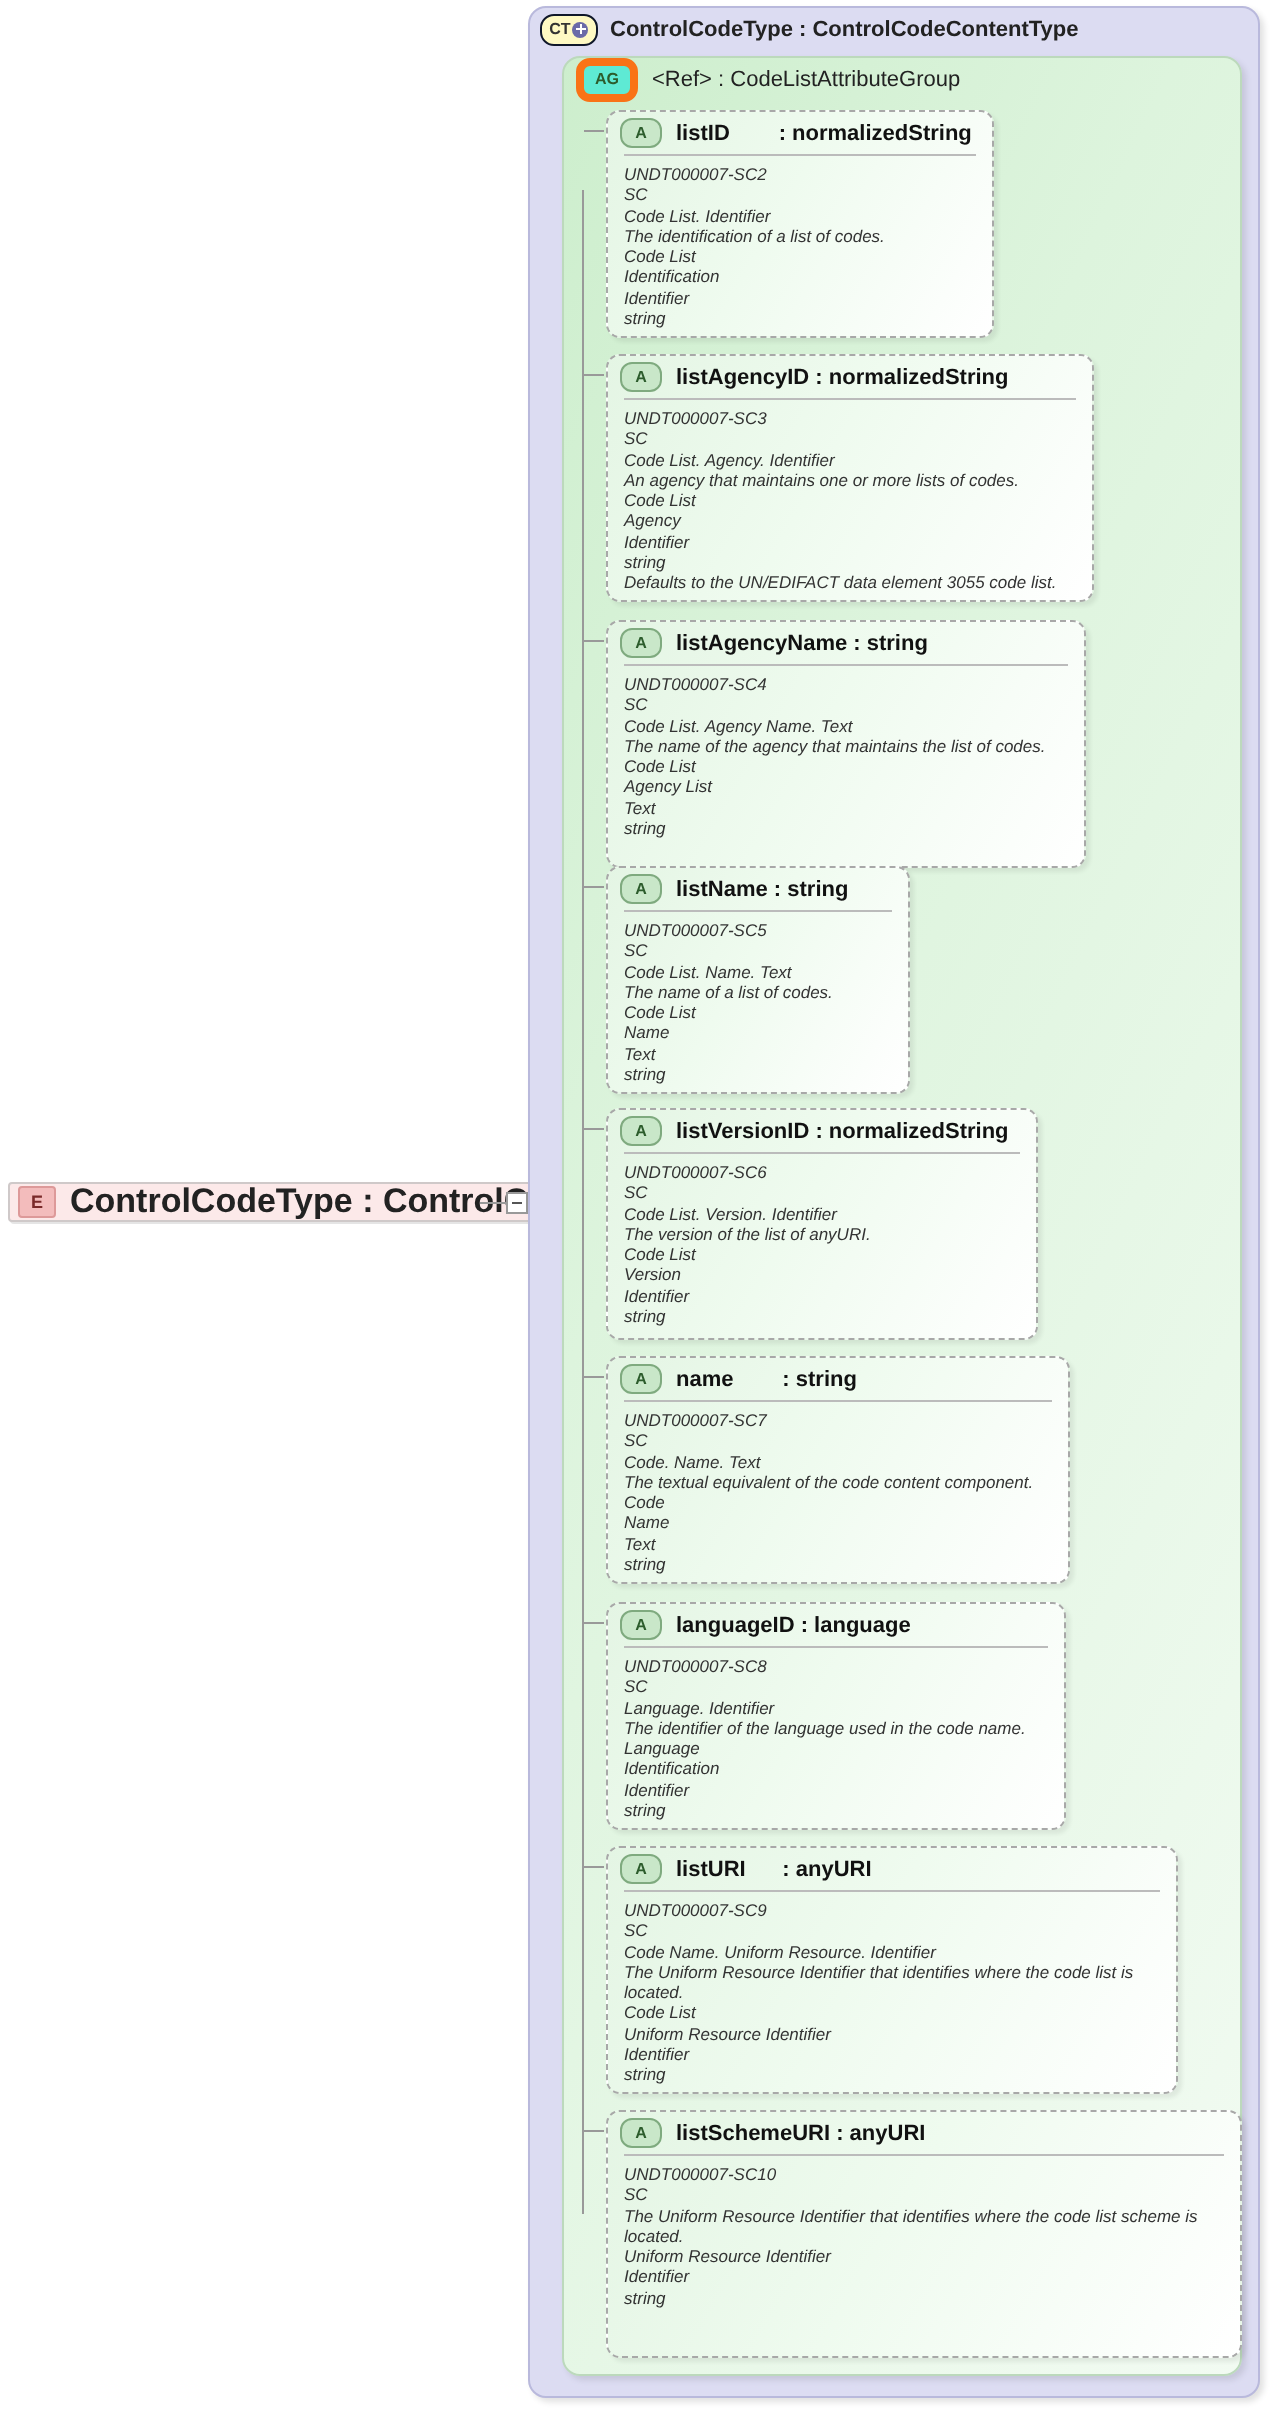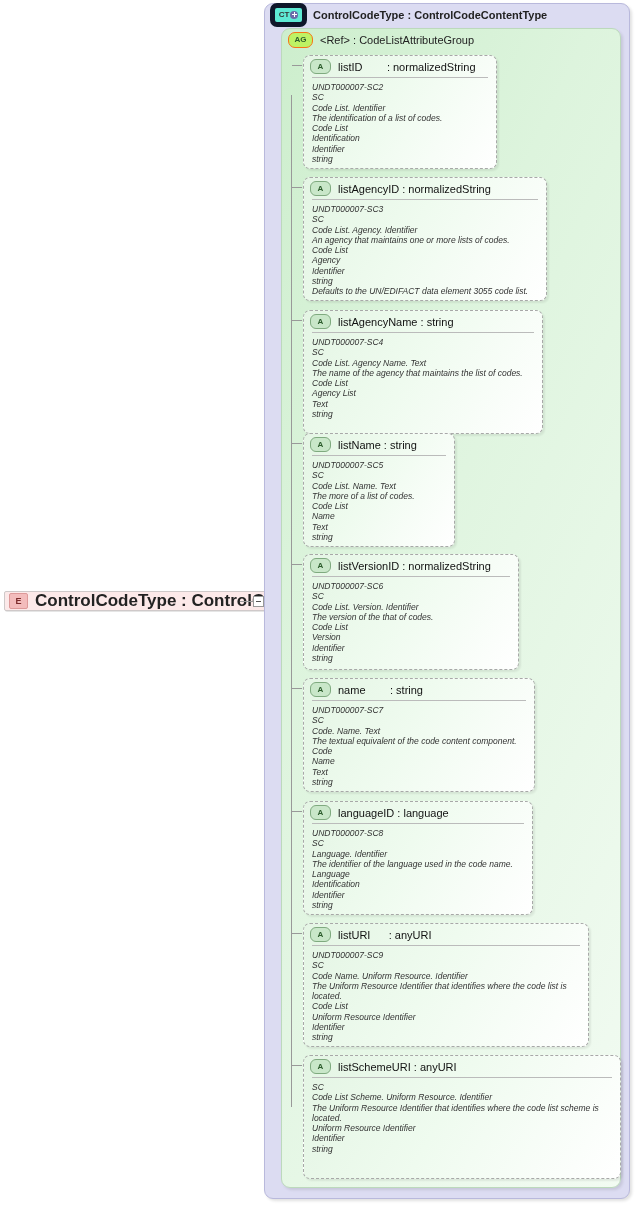--- a/index.html
+++ b/index.html
@@ -23,48 +23,48 @@
              border:1px solid #999;background:#fff;box-sizing:border-box;}
   .minus-box:before{content:"";position:absolute;left:2px;top:4px;width:5px;height:1px;background:#555;}
   .conn-h2{position:absolute;left:264px;top:601px;width:28px;height:1px;background:#999;}
   .conn-v{position:absolute;left:291px;top:95px;width:1px;height:1012px;background:#999;}
 
   
   .ct-box{position:absolute;left:264px;top:3px;width:366px;height:1196px;
           background:#dcdcf2;border:1px solid #b9b9dc;border-radius:9px;
           box-sizing:border-box;box-shadow:2px 2px 3px rgba(0,0,0,.12);}
   .ct-head{position:absolute;left:270px;top:6px;display:flex;align-items:center;height:17px;}
-  .icon-ct{width:27px;height:14px;border:5px solid #0f172a;background:#5eead4;border-radius:7px;
+  .icon-ct{width:27px;height:14px;border:1px solid #0f172a;background:#fef9c3;border-radius:7px;
            display:flex;align-items:center;justify-content:center;gap:1px;
            font-size:8px;font-weight:bold;color:#333;margin-right:6px;}
   .plus-c{width:8px;height:8px;border-radius:50%;background:#6a6aa8;position:relative;display:inline-block;}
   .plus-c:before{content:"";position:absolute;left:1.5px;top:3.5px;width:5px;height:1px;background:#fff;}
   .plus-c:after{content:"";position:absolute;left:3.5px;top:1.5px;width:1px;height:5px;background:#fff;}
   .ct-title{font-size:11px;font-weight:bold;color:#222;white-space:nowrap;text-align:center;}
 
   
   .ag-box{position:absolute;left:281px;top:28px;width:340px;height:1160px;
           background:linear-gradient(115deg,#cdeecd 0%, #ddf4dd 35%, #f2fbf2 100%);
           border:1px solid #bcd9bc;border-radius:9px;box-sizing:border-box;
           box-shadow:2px 2px 3px rgba(0,0,0,.10);}
   .ag-head{position:absolute;left:288px;top:31px;display:flex;align-items:center;height:17px;}
-  .icon-ag{width:23px;height:14px;border:1px solid #f97316;background:#bef264;border-radius:7px;
+  .icon-ag{width:23px;height:14px;border:4px solid #f97316;background:#5eead4;border-radius:7px;
            display:flex;align-items:center;justify-content:center;
            font-size:8px;font-weight:bold;color:#2c5c2c;margin-right:7px;}
   .ag-title{font-size:11px;font-weight:normal;color:#222;white-space:nowrap;}
 
   
   .attr{position:absolute;border:1px dashed #a8a8a8;border-radius:7px;
         background:linear-gradient(120deg,#e4f5e4 0%, #effbef 45%, #ffffff 100%);
         box-sizing:border-box;box-shadow:2px 2px 2px rgba(0,0,0,.07);}
   .attr-head{display:flex;align-items:center;height:21px;padding:0 7px 0 6px;}
   .icon-a{width:19px;height:13px;border:1px solid #7faa7f;background:#c9e7c9;border-radius:6px;
           display:flex;align-items:center;justify-content:center;
           font-size:8px;font-weight:bold;color:#2c5c2c;margin-right:7px;flex:0 0 auto;}
-  .attr-name{font-size:11px;font-weight:normal;color:#111;white-space:pre;}
+  .attr-name{font-size:11px;font-weight:bold;color:#111;white-space:pre;}
   .attr-rule{height:1px;background:#bbb;margin:0 8px 0 8px;}
   .attr-body{padding:4px 8px 6px 8px;}
   .attr-body div{font-size:8.5px;font-style:italic;color:#333;line-height:10.3px;white-space:normal;}
 
   
   .tick{position:absolute;width:10px;height:1px;background:#999;}
 </style>
 </head>
 <body>
 
@@ -153,39 +153,39 @@
     <div class="attr" style="left: 303px; top: 433px; width: 152px; height: 114px;">
       <div class="attr-head">
         <span class="icon-a">A</span>
         <span class="attr-name">listName : string</span>
       </div>
       <div class="attr-rule"></div>
       <div class="attr-body">
         <div>UNDT000007-SC5</div>
         <div>SC</div>
         <div>Code List. Name. Text</div>
-        <div>The more of a list of codes.</div>
+        <div>The name of a list of codes.</div>
         <div>Code List</div>
         <div>Name</div>
         <div>Text</div>
         <div>string</div>
       </div>
     </div>
     <div class="tick" style="left: 292px; top: 443px;"></div>
     <div class="attr" style="left: 303px; top: 554px; width: 216px; height: 116px;">
       <div class="attr-head">
         <span class="icon-a">A</span>
         <span class="attr-name">listVersionID : normalizedString</span>
       </div>
       <div class="attr-rule"></div>
       <div class="attr-body">
         <div>UNDT000007-SC6</div>
         <div>SC</div>
         <div>Code List. Version. Identifier</div>
-        <div>The version of the that of codes.</div>
+        <div>The version of the list of anyURI.</div>
         <div>Code List</div>
         <div>Version</div>
         <div>Identifier</div>
         <div>string</div>
       </div>
     </div>
     <div class="tick" style="left: 292px; top: 564px;"></div>
     <div class="attr" style="left: 303px; top: 678px; width: 232px; height: 114px;">
       <div class="attr-head">
         <span class="icon-a">A</span>
@@ -240,22 +240,22 @@
       </div>
     </div>
     <div class="tick" style="left: 292px; top: 933px;"></div>
     <div class="attr" style="left: 303px; top: 1055px; width: 318px; height: 124px;">
       <div class="attr-head">
         <span class="icon-a">A</span>
         <span class="attr-name">listSchemeURI : anyURI</span>
       </div>
       <div class="attr-rule"></div>
       <div class="attr-body">
-        <div>SC</div>
-        <div>Code List Scheme. Uniform Resource. Identifier</div>
+        <div>UNDT000007-SC10</div>
+        <div>SC</div>
         <div>The Uniform Resource Identifier that identifies where the code list scheme is located.</div>
         <div>Uniform Resource Identifier</div>
         <div>Identifier</div>
         <div>string</div>
       </div>
     </div>
     <div class="tick" style="left: 292px; top: 1065px;"></div>
   </div>
 
 </body></html>

